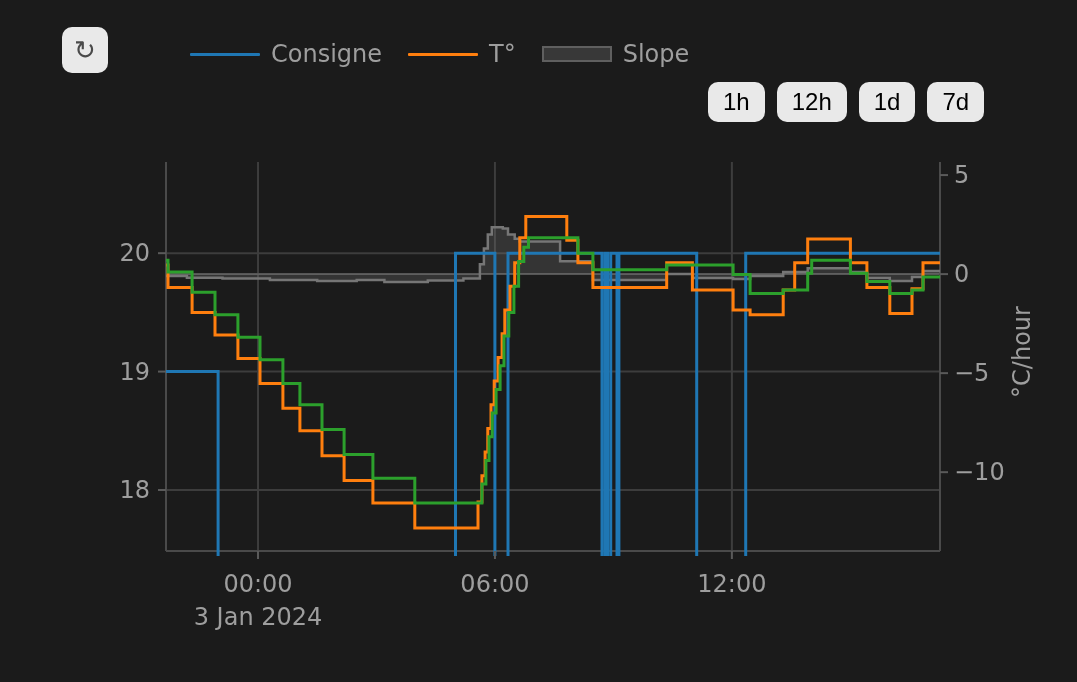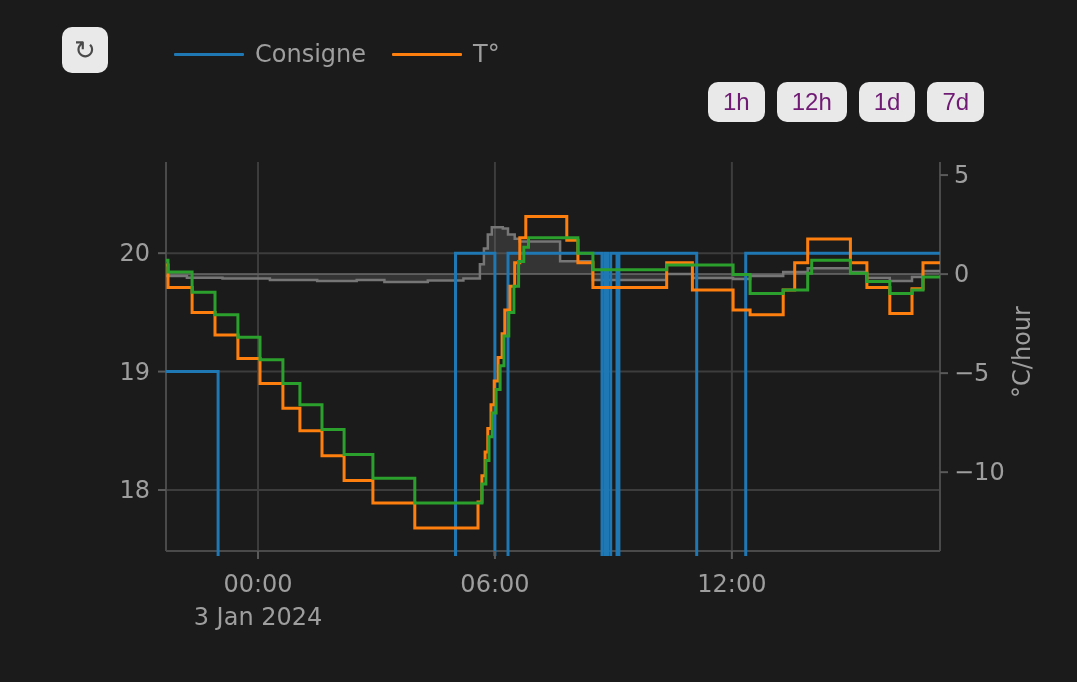--- a/index.html
+++ b/index.html
@@ -1,47 +1,51 @@
 <!DOCTYPE html>
 <html><head>
 <meta charset="utf-8">
 <style>
   html,body{margin:0;padding:0;background:#111;}
   #app{position:relative;width:1077px;height:682px;background:#1b1b1b;overflow:hidden;
        font-family:"DejaVu Sans","Liberation Sans",sans-serif;}
   #refresh-btn{position:absolute;left:62px;top:27px;width:46px;height:46px;border:none;
        border-radius:10px;background:#e9e9e9;color:#4a4a4a;font-size:26px;line-height:46px;
        text-align:center;cursor:pointer;padding:0;}
-  #legend{position:absolute;left:174px;top:40px;display:flex;align-items:center;column-gap:26px;}
+  #legend{position:absolute;left:190px;top:40px;display:flex;align-items:center;column-gap:26px;}
   .legend-item{display:flex;align-items:center;gap:11px;cursor:pointer;}
   .legend-line{width:70px;height:3px;border-radius:1px;}
   .legend-area{width:70px;height:16px;background:#383838;border:2px solid #5f5f5f;box-sizing:border-box;}
   .legend-label{color:#9e9e9e;font-size:24px;}
   #range-buttons{position:absolute;left:708px;top:82px;display:flex;gap:12px;}
   .range-btn{height:40px;padding:0 15px;border:none;border-radius:10px;background:#e9e9e9;
-       color:#701a75;font-size:24px;cursor:pointer;}
+       color:#000000;font-size:24px;cursor:pointer;}
   #chart{position:absolute;left:0;top:0;}
   text{font-family:"DejaVu Sans","Liberation Sans",sans-serif;}
 </style>
 </head>
 <body>
 
 <div id="app">
   <button id="refresh-btn">
     <span>↻</span>
   </button>
 
   <div id="legend">
     <div class="legend-item">
       <span class="legend-line" style="background:#1f77b4"></span>
       <span class="legend-label">Consigne</span>
     </div>
     <div class="legend-item">
       <span class="legend-line" style="background:#ff7f0e"></span>
       <span class="legend-label">T°</span>
+    </div>
+    <div class="legend-item">
+      <span class="legend-area"></span>
+      <span class="legend-label">Slope</span>
     </div>
   </div>
 
   <div id="range-buttons">
     <button class="range-btn">1h</button>
     <button class="range-btn">12h</button>
     <button class="range-btn">1d</button>
     <button class="range-btn">7d</button>
   </div>
 

